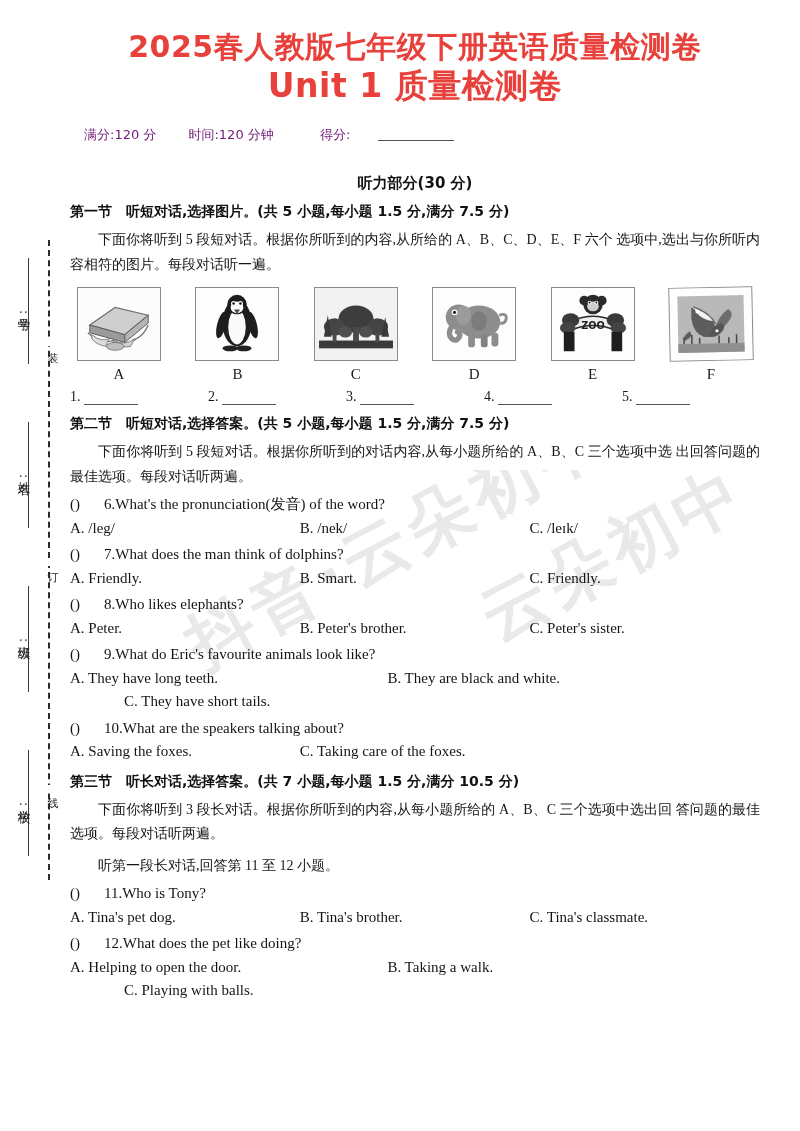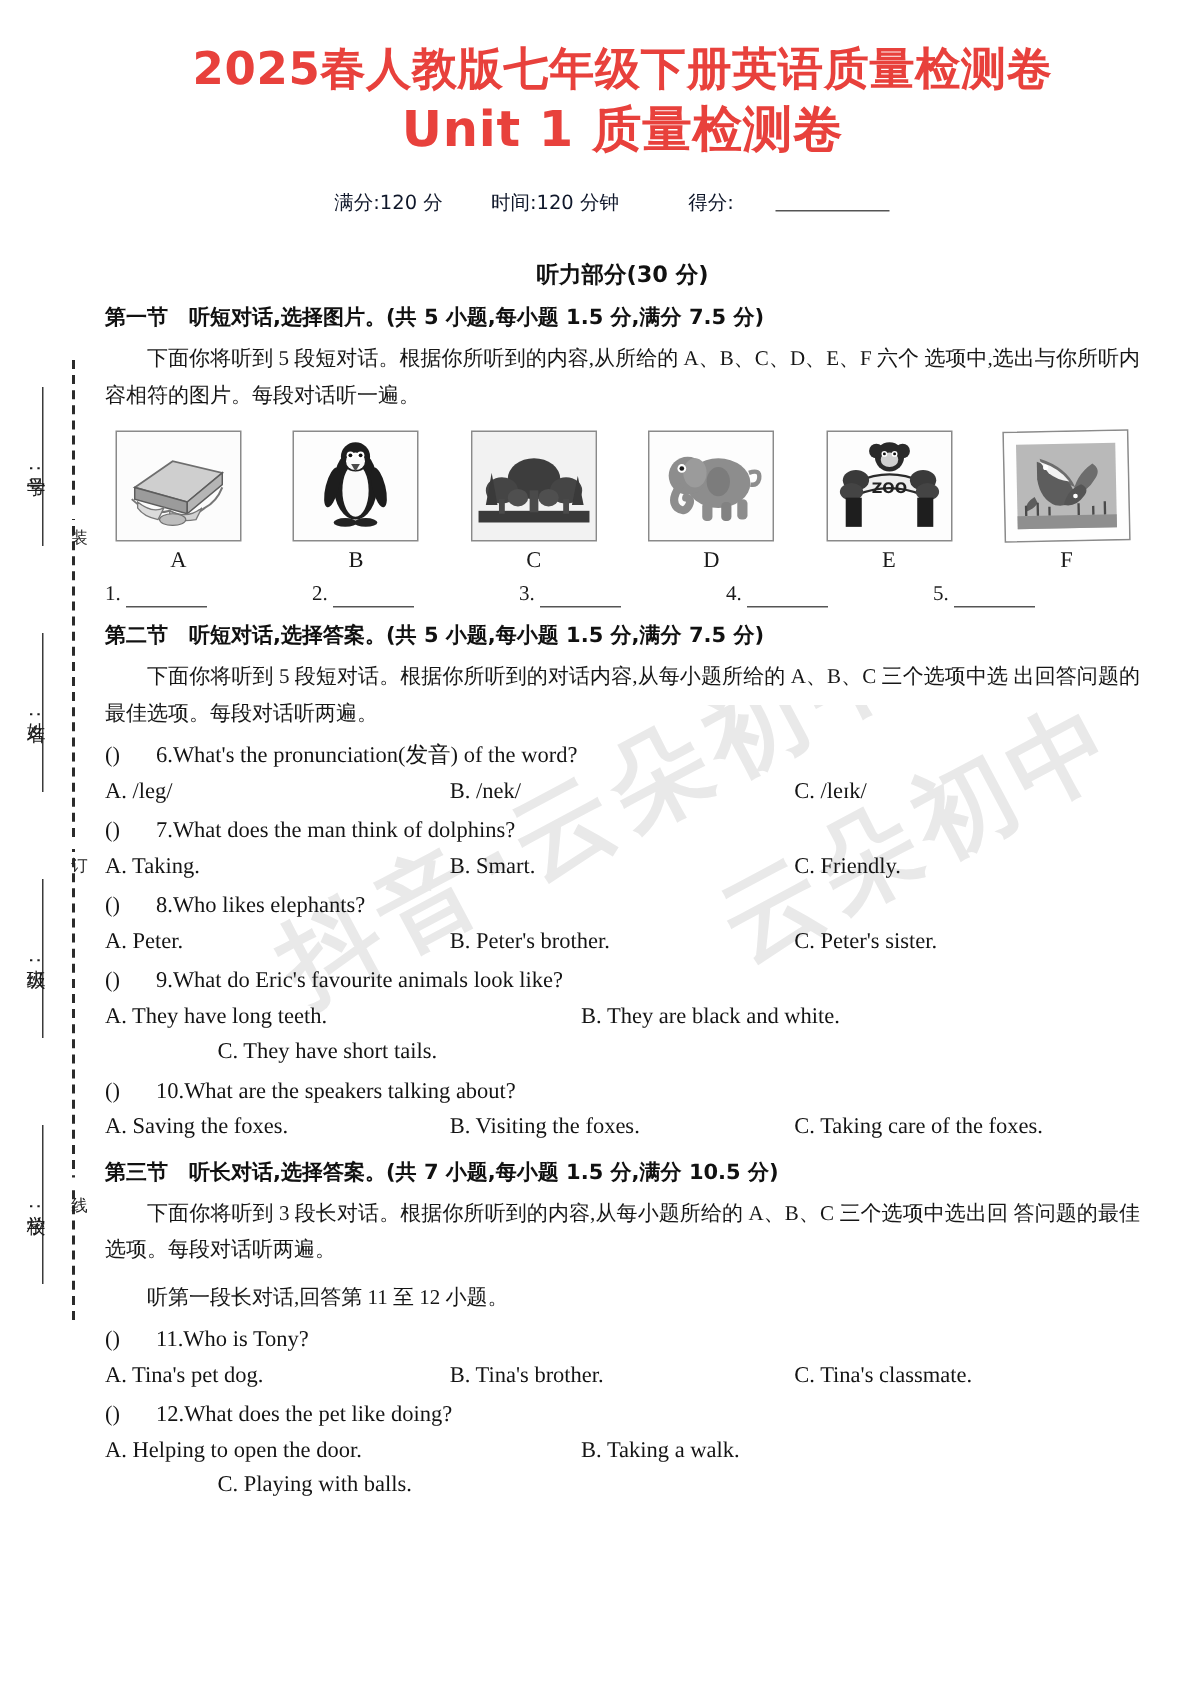--- a/index.html
+++ b/index.html
@@ -102,24 +102,23 @@
     font-family: "DejaVu Sans", sans-serif;
     font-weight: bold;
     line-height: 1.15;
     letter-spacing: 0.5px;
   }
   .title-main { font-size: 30px; margin-top: 30px; }
   .title-sub  { font-size: 33px; margin-top: 2px; }
 
   .exam-meta {
     margin-top: 22px;
-    text-align: center;
     font-family: "DejaVu Sans", sans-serif;
     font-size: 13px;
-    color: #0f172a;
+    color: #701a75;
   }
   .exam-meta span { margin: 0 14px; }
   .blank-ul {
     display: inline-block;
     width: 76px;
     border-bottom: 1px solid #555;
     vertical-align: -2px;
   }
 
   .part-title {
@@ -211,21 +210,21 @@
     width: 34px;
   }
   .q-box::before { content: "("; }
   .q-box::after  { content: ")"; }
   .q-opts {
     display: flex;
     margin-top: 1px;
   }
   .q-opts.w3 > span { width: 33.3%; }
   .q-opts.w2 > span { width: 46%; }
-  .q-opt-full { margin-left: 75px; margin-top: 1px; }
+  .q-opt-full { margin-left: 54px; margin-top: 1px; }
 </style>
 </head>
 <body>
 
 <div id="page">
 
   <div class="watermark">
     <span class="wm-a">抖音·云朵初中</span>
     <span class="wm-b">云朵初中</span>
   </div>
@@ -434,21 +433,21 @@
         <span>B. /nek/</span>
         <span>C. /leɪk/</span>
       </div>
     </div>
 
     <div class="q">
       <div class="q-stem">
         <span class="q-box"></span><span>7.</span><span>What does the man think of dolphins?</span>
       </div>
       <div class="q-opts w3">
-        <span>A. Taking.</span>
+        <span>A. Friendly.</span>
         <span>B. Smart.</span>
         <span>C. Friendly.</span>
       </div>
     </div>
 
     <div class="q">
       <div class="q-stem">
         <span class="q-box"></span><span>8.</span><span>Who likes elephants?</span>
       </div>
       <div class="q-opts w3">
@@ -468,21 +467,20 @@
       </div>
       <div class="q-opt-full">C. They have short tails.</div>
     </div>
 
     <div class="q">
       <div class="q-stem">
         <span class="q-box"></span><span>10.</span><span>What are the speakers talking about?</span>
       </div>
       <div class="q-opts w3">
         <span>A. Saving the foxes.</span>
-        <span>B. Visiting the foxes.</span>
         <span>C. Taking care of the foxes.</span>
       </div>
     </div>
 
     <div class="sec-head">第三节　听长对话,选择答案。(共 7 小题,每小题 1.5 分,满分 10.5 分)</div>
     <div class="sec-body">
       <span>下面你将听到 3 段长对话。根据你所听到的内容,从每小题所给的 A、B、C 三个选项中选出回</span>
       <span>答问题的最佳选项。每段对话听两遍。</span>
     </div>
     <div class="sec-body noind">听第一段长对话,回答第 11 至 12 小题。</div>

